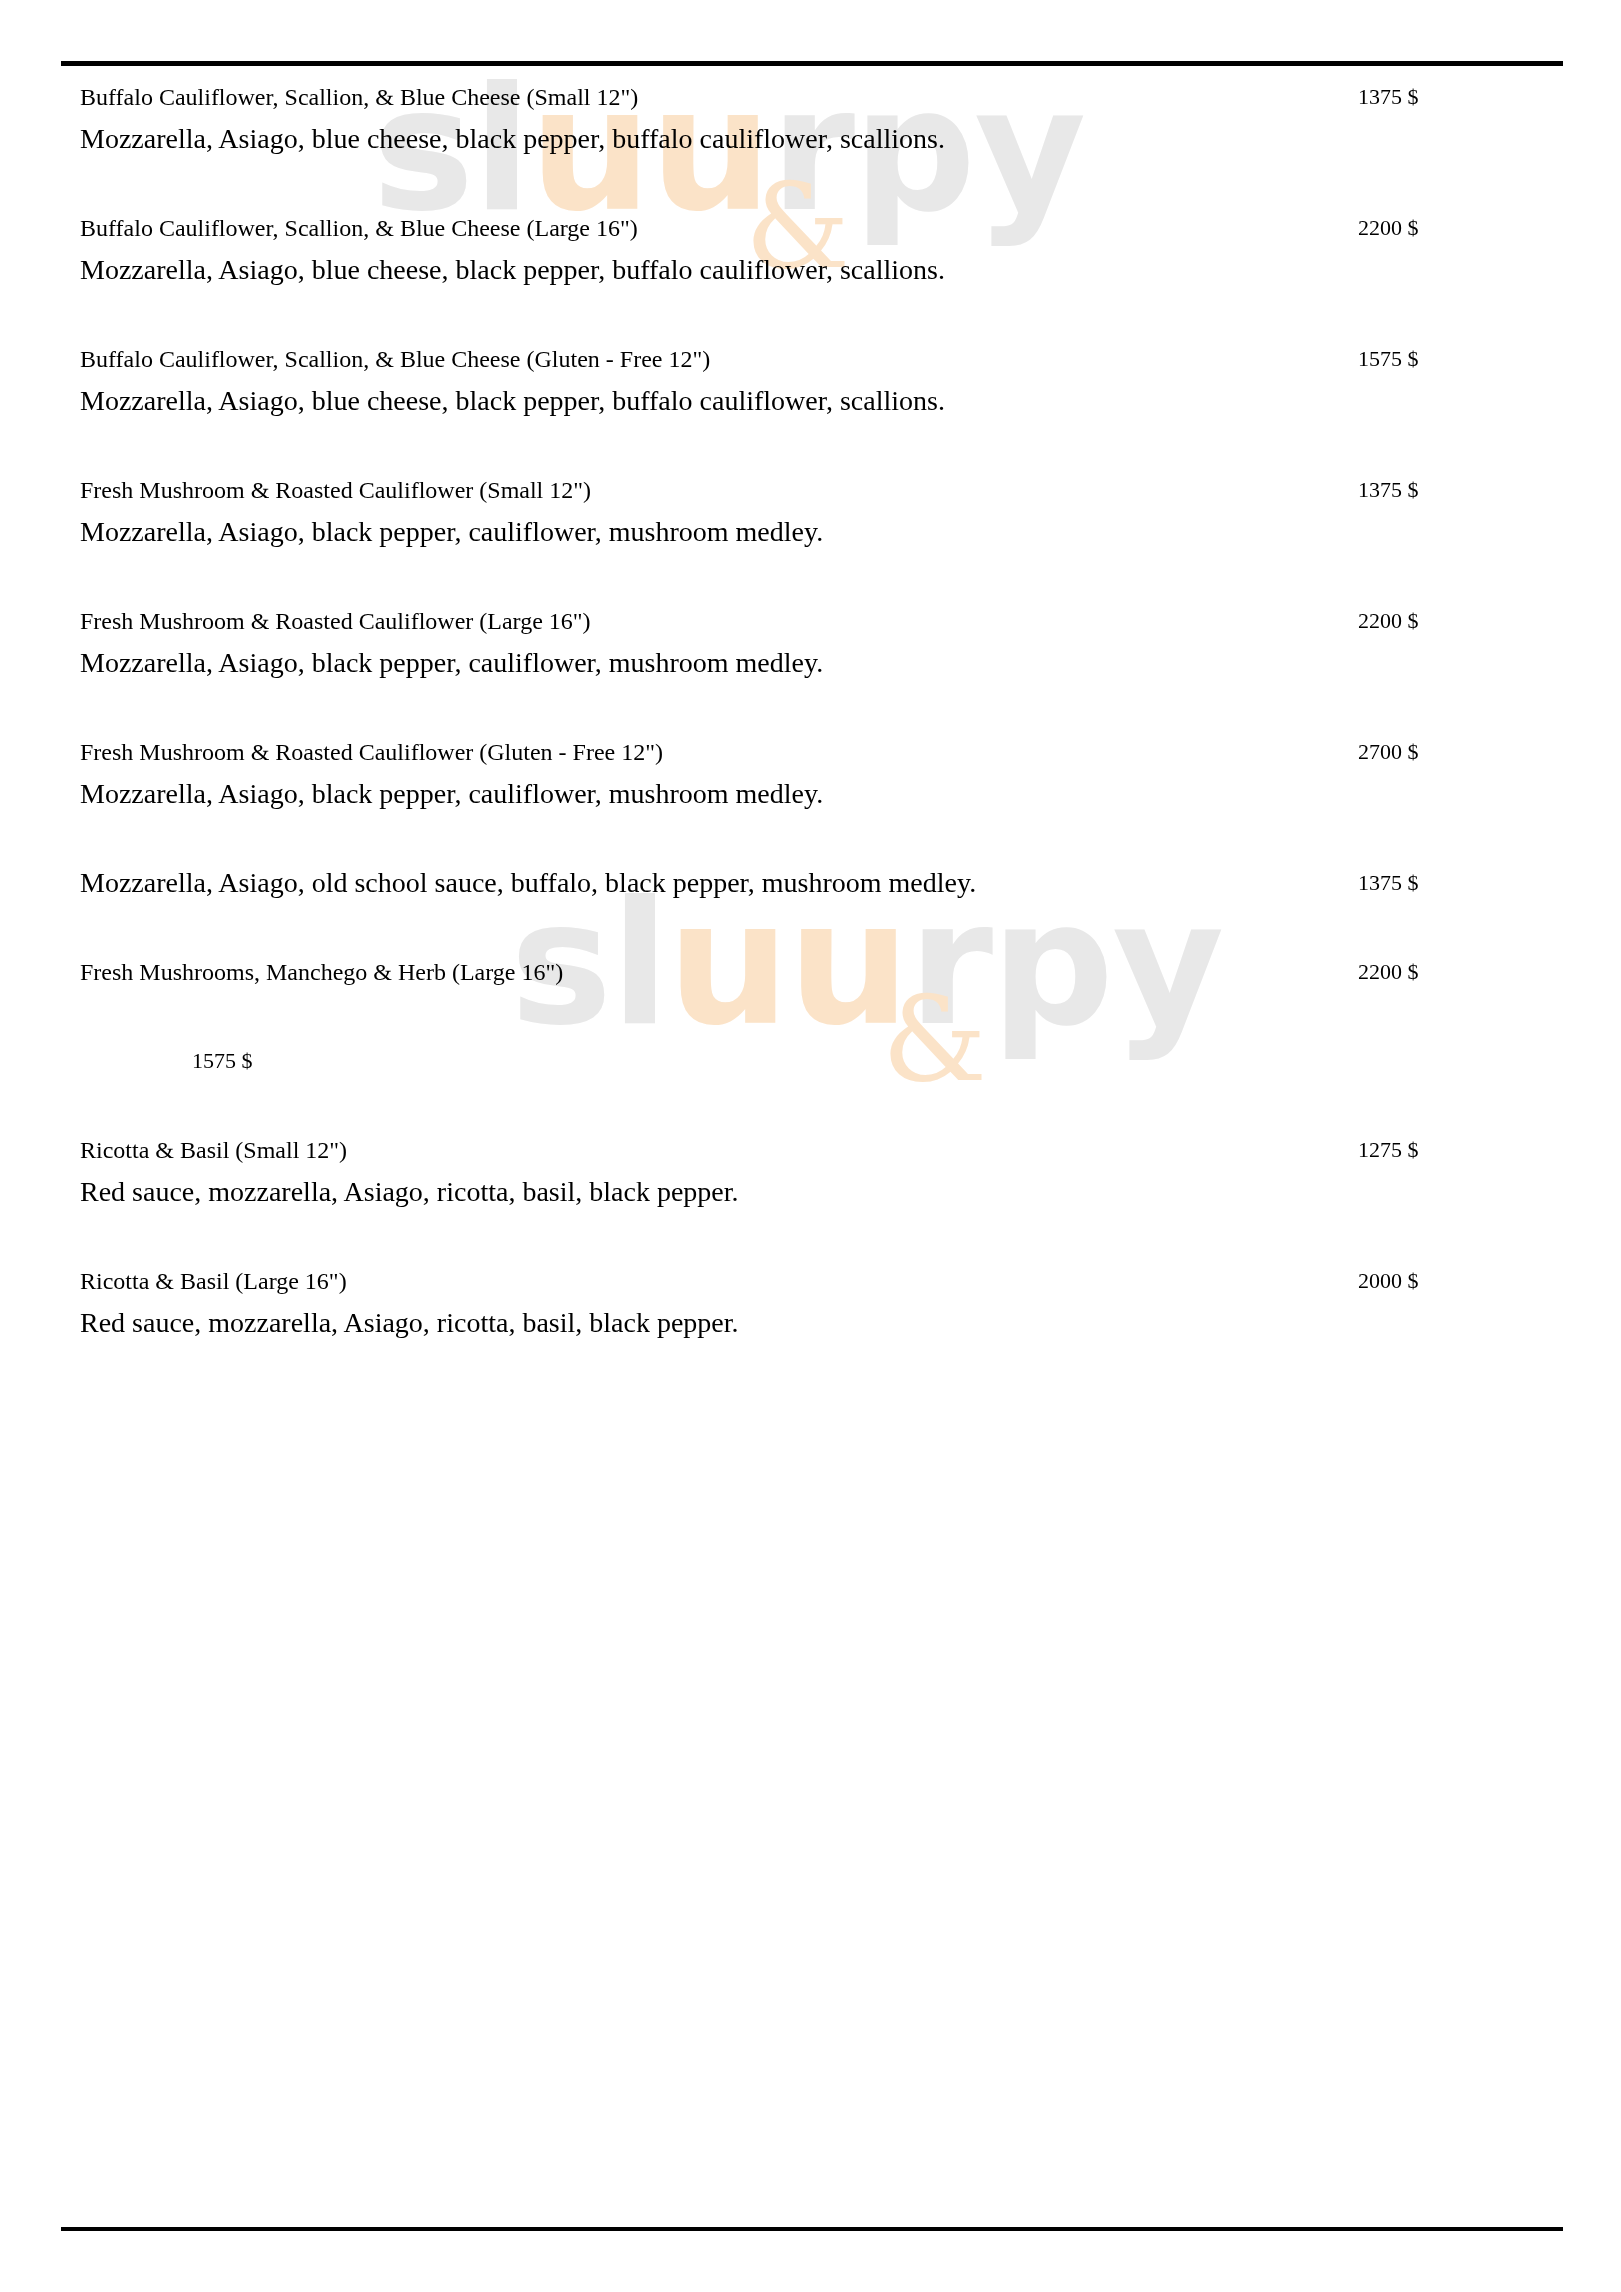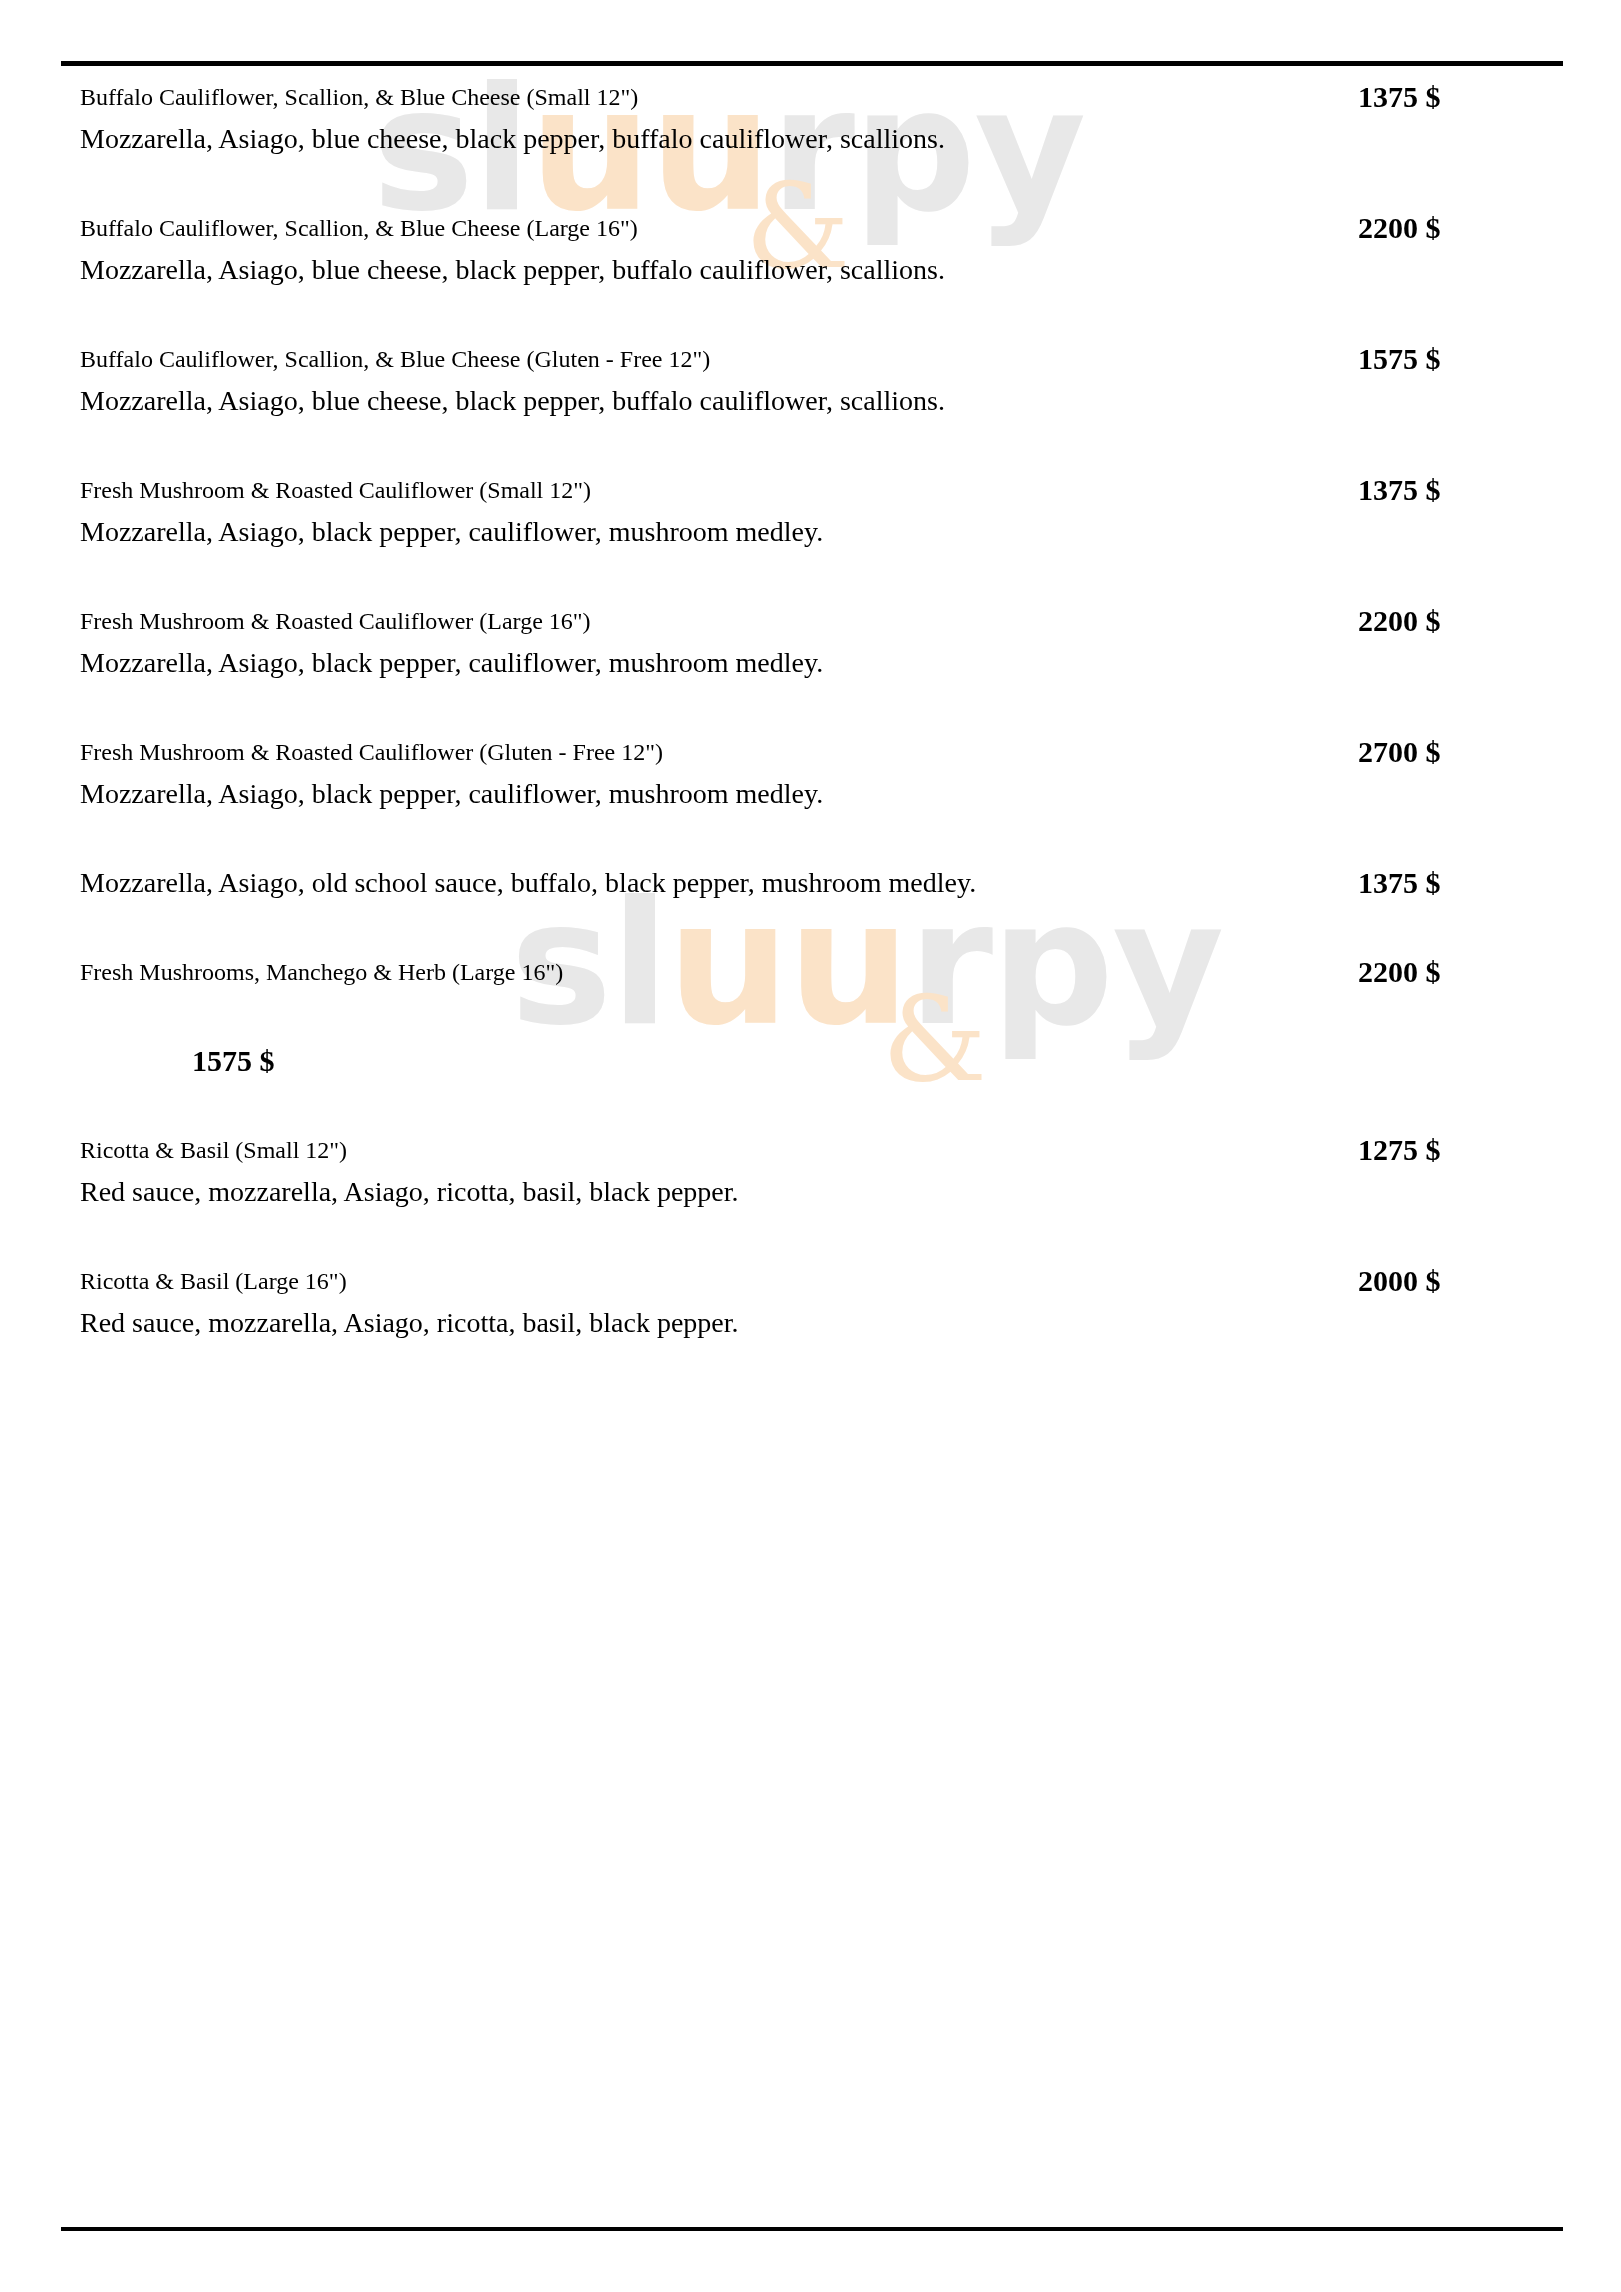--- a/index.html
+++ b/index.html
@@ -105,24 +105,23 @@
     font-size: 28px;
     line-height: 42px;
     color: #000000;
     max-width: 1127px;
   }
   .item-price {
     width: 372px;
     text-align: left;
     padding-left: 192px;
     box-sizing: border-box;
-    font-size: 30px;
+    font-size: 22px;
     line-height: 42px;
     white-space: nowrap;
-    font-weight: bold;
   }
 </style>
 </head>
 <body>
 
 <div class="page">
 
   <div class="watermark-layer">
     <div class="wm wm-1">sl<span class="accent">u</span><span class="accent">u</span>rpy</div>
     <div class="wm-swash wm-swash-1">&amp;</div>

